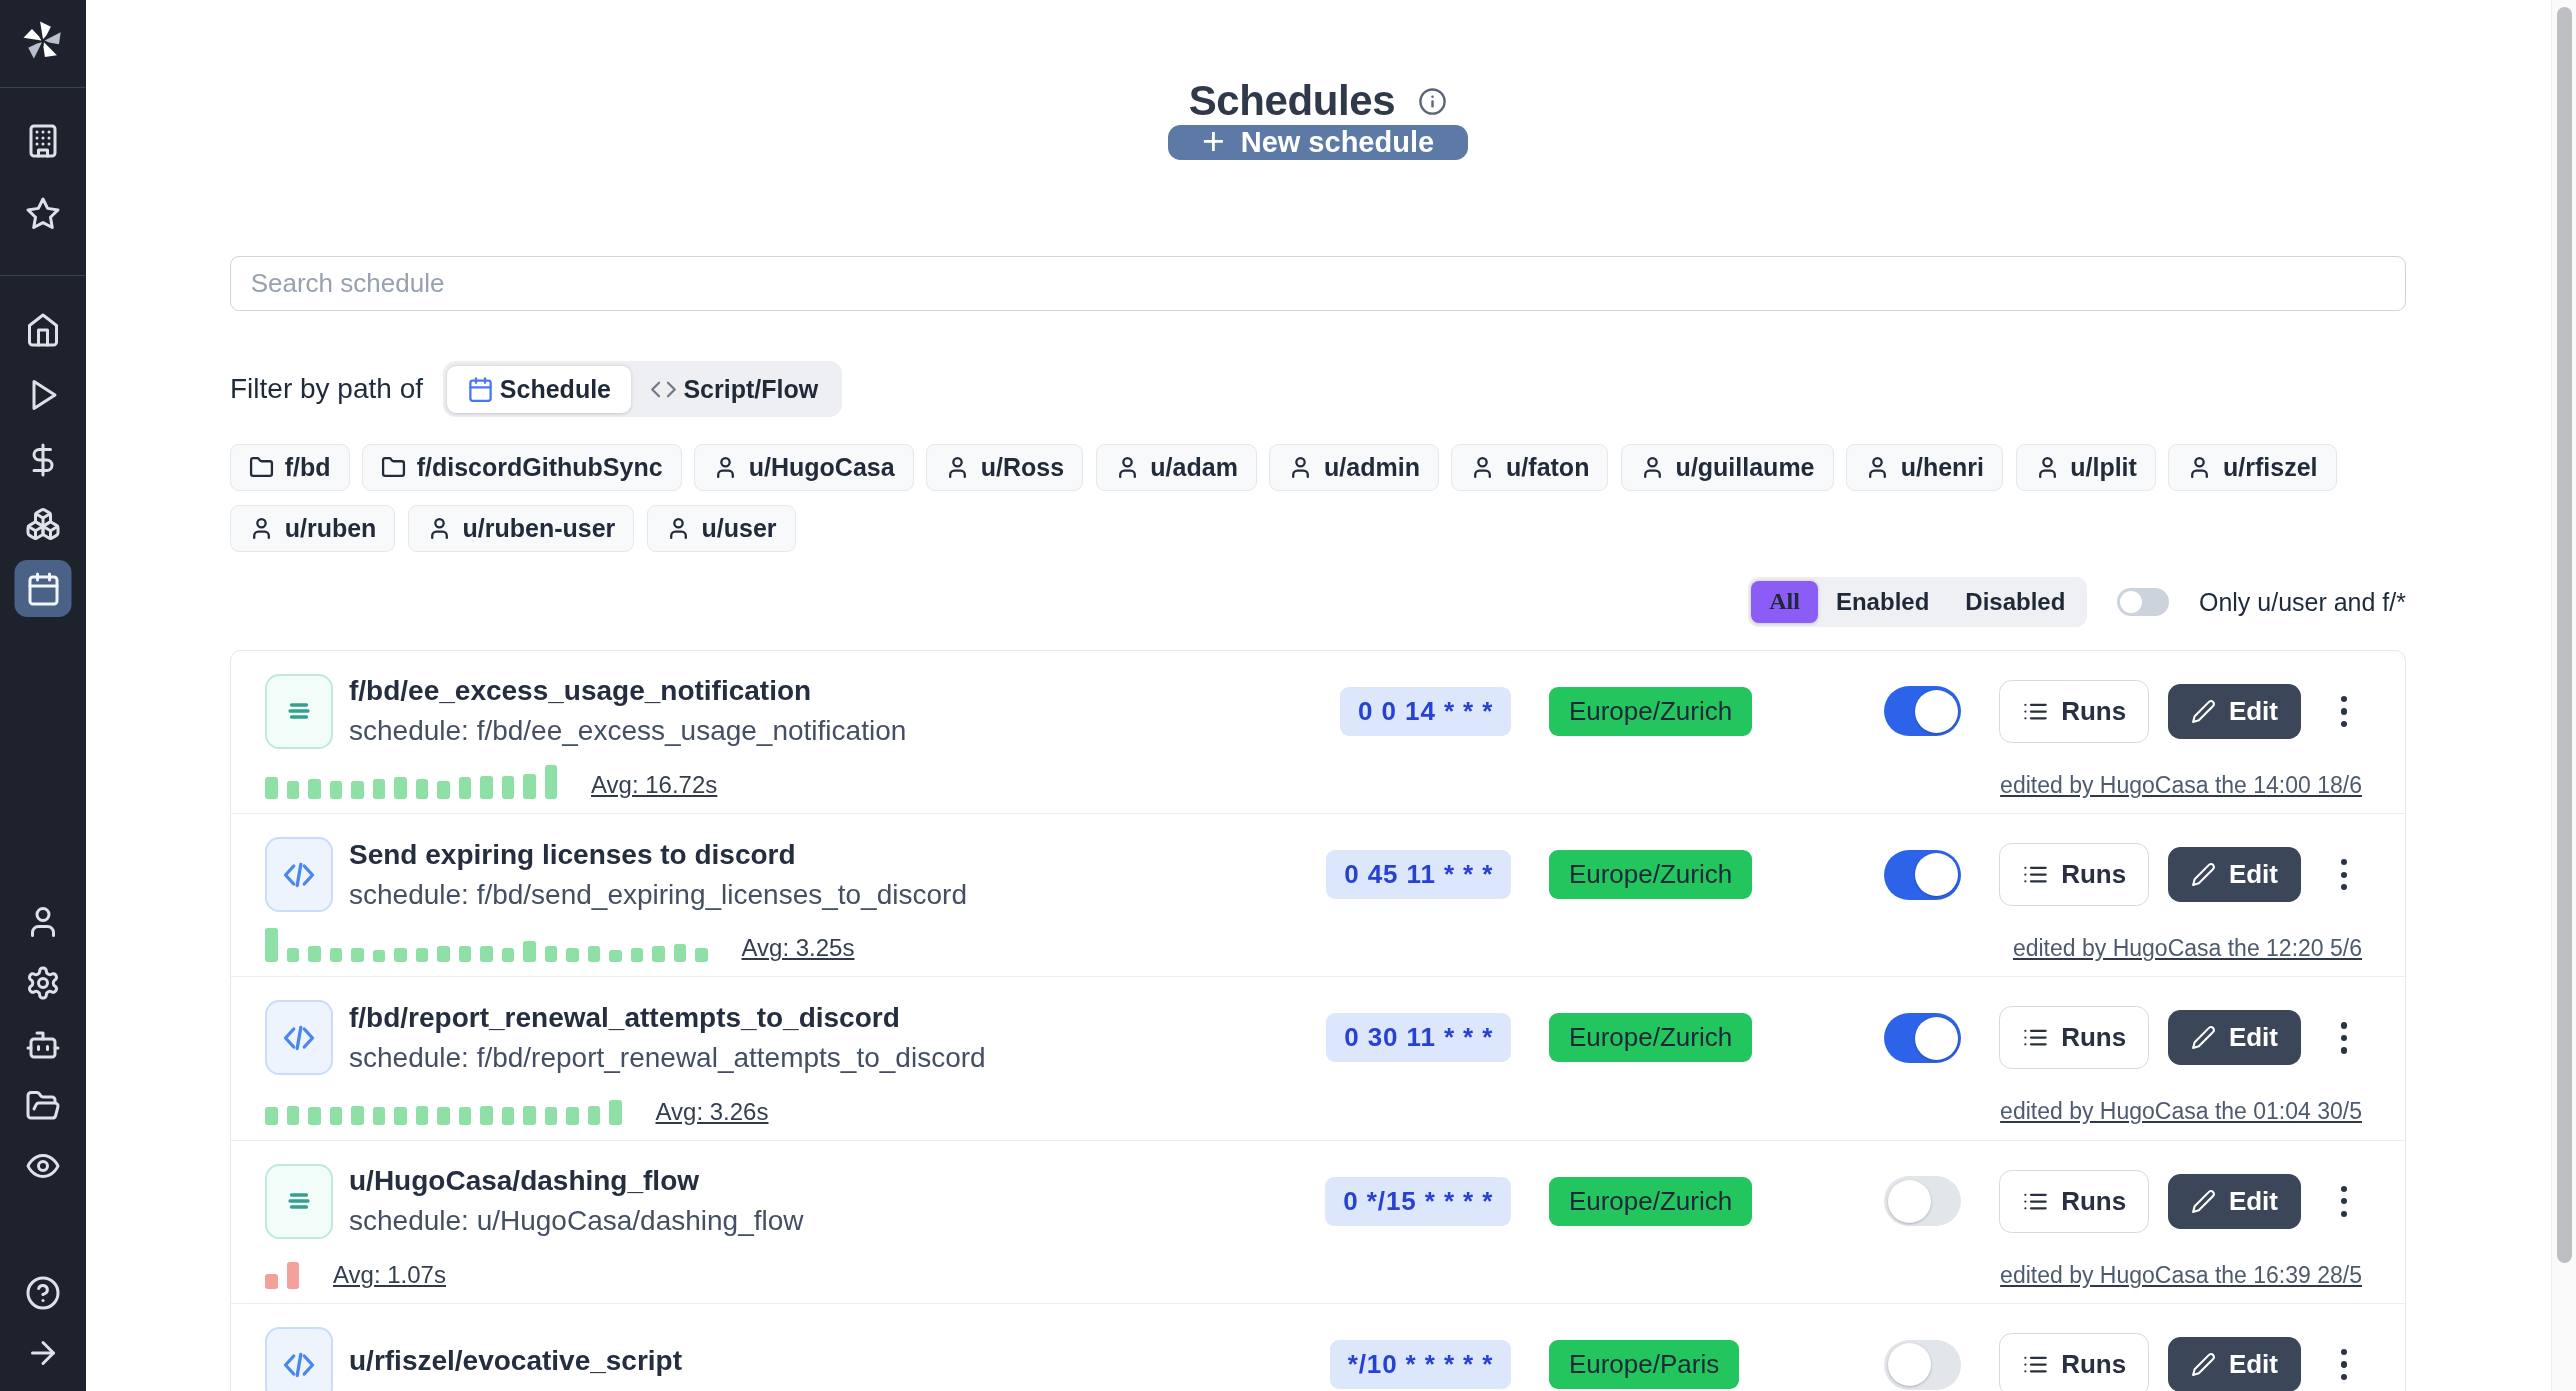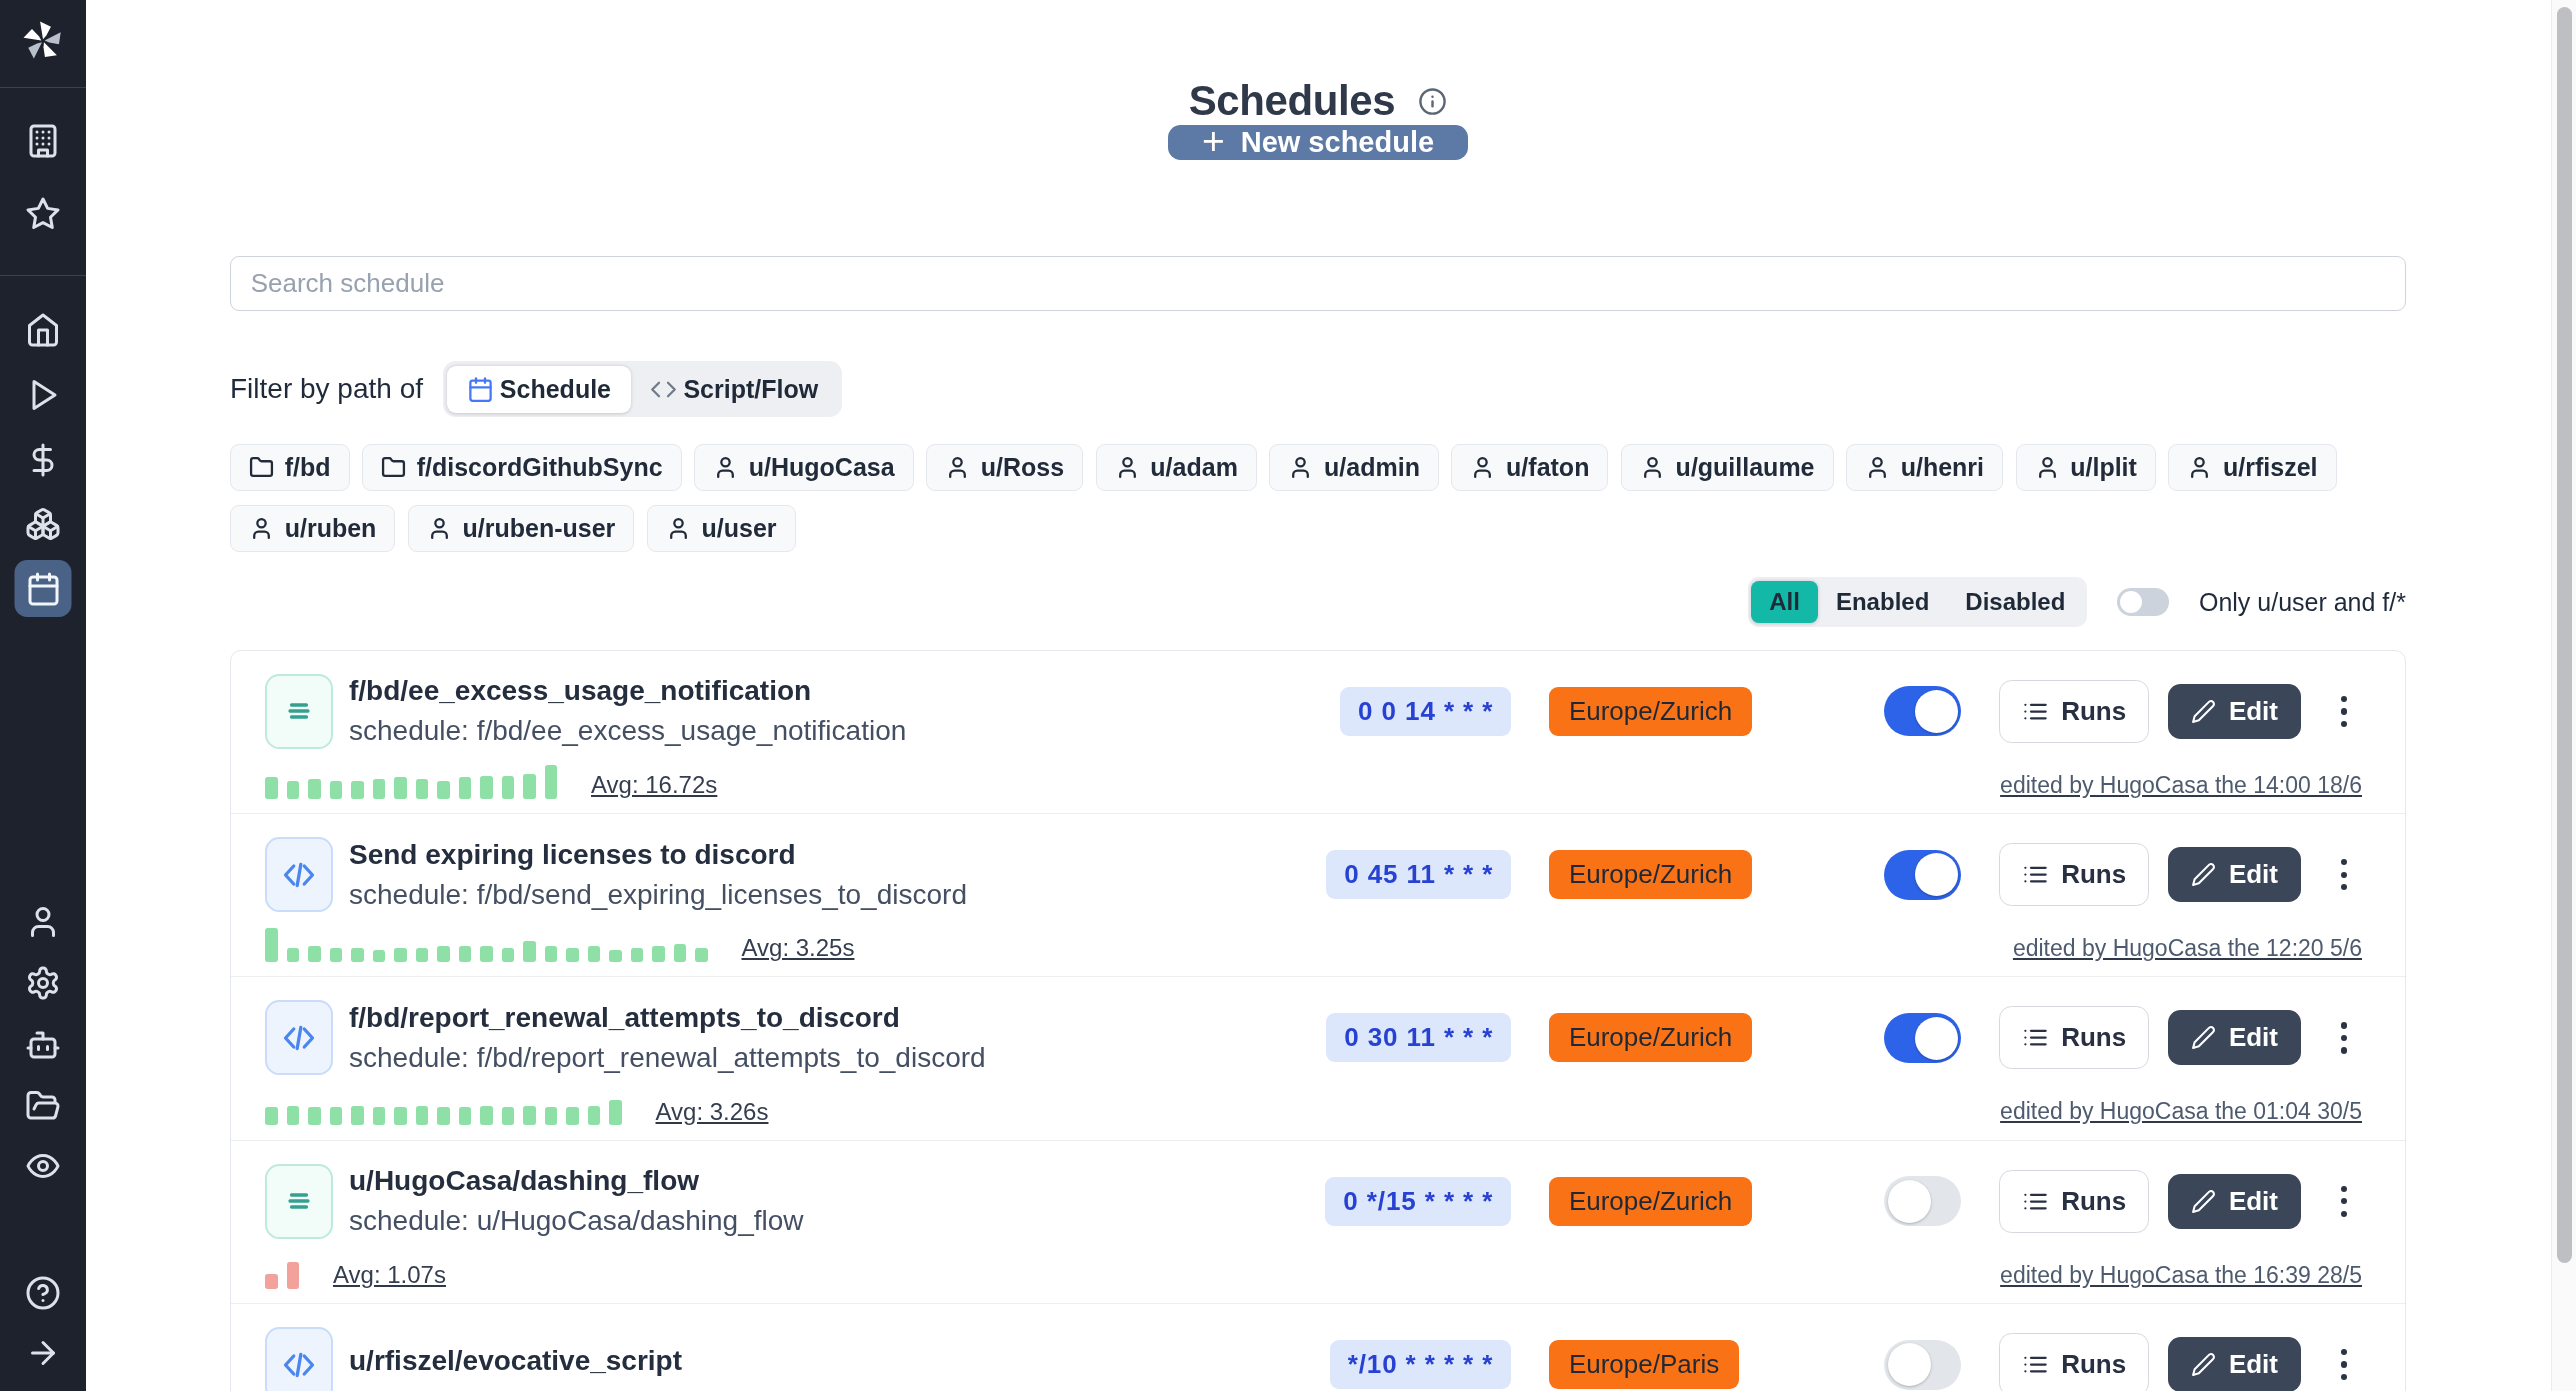--- a/index.html
+++ b/index.html
@@ -43,41 +43,41 @@
 
   .chips { margin-top: 27px; display: flex; flex-wrap: wrap; gap: 14.3px 12.5px; }
   .chip { display: flex; align-items: center; gap: 10.7px; height: 47px; padding: 0 18px;
     background: #f8f9fb; border: 1.8px solid #e4e7ec; border-radius: 9px;
     font-size: 25px; font-weight: 700; color: #222b3a; cursor: pointer; }
   .chip svg { display: block; color: #222b3a; }
 
   .status-row { margin-top: 25px; display: flex; align-items: center; justify-content: flex-end; gap: 30px; }
   .seg-sm { display: flex; background: #eef0f3; border-radius: 10.7px; padding: 3.6px; }
   .seg-opt { padding: 7.2px 18px; border-radius: 8px; font-size: 24px; font-weight: 700; color: #1f2937; cursor: pointer; }
-  .seg-opt.active { background: #14b8a6; box-shadow: 0 0.9px 3.6px rgba(16,24,40,0.2); }
+  .seg-opt.active { background: #8b5cf6; box-shadow: 0 0.9px 3.6px rgba(16,24,40,0.2); font-family: Liberation Serif, serif; }
   .toggle-sm { width: 52px; height: 28px; border-radius: 14.3px; background: #ccd3dc; position: relative; cursor: pointer; flex: none; }
   .toggle-sm .knob { position: absolute; top: 2.7px; left: 2.7px; width: 22.4px; height: 22.4px; border-radius: 50%; background: #ffffff; }
   .status-toggle-label { font-size: 25px; font-weight: 500; color: #1f2a3a; }
 
   
   .list { margin-top: 23px; border: 1.8px solid #e5e8ec; border-radius: 10.7px; overflow: hidden; background: #ffffff; }
   .row { padding: 23px 43px 14.3px 34px; }
   .row + .row { border-top: 1.8px solid #eceff2; }
   .row-main { display: flex; align-items: center; }
   .ticon { width: 68px; height: 75px; border-radius: 14.3px; display: flex; align-items: center; justify-content: center; flex: none; margin-right: 16px; }
   .ticon-flow { background: #f2fdf9; border: 2.7px solid #bdeadd; color: #35a08f; }
   .ticon-script { background: #edf4fe; border: 2.7px solid #c9dcf9; color: #4a86ee; }
   .titles { flex: 1; min-width: 0; }
   .title { font-size: 28px; font-weight: 700; color: #252e3e; cursor: pointer; white-space: nowrap; }
   .path { font-size: 28px; color: #454f63; margin-top: 8px; white-space: nowrap; }
   .cron-col { width: 304px; display: flex; justify-content: flex-end; flex: none; }
   .cron { background: #dde7fb; color: #2742d2; font-weight: 700; font-size: 26px;
     padding: 9px 18px; border-radius: 9px; white-space: nowrap; letter-spacing: 0.9px; }
   .tz-col { width: 335px; margin-left: 38px; display: flex; justify-content: flex-start; flex: none; }
-  .tz { background: #f97316; color: #1f2836; font-size: 26px; padding: 9px 19.7px; border-radius: 9px; white-space: nowrap; }
+  .tz { background: #22c55e; color: #1f2836; font-size: 26px; padding: 9px 19.7px; border-radius: 9px; white-space: nowrap; }
   .toggle { width: 77px; height: 50px; border-radius: 25px; background: #e2e6eb; position: relative; cursor: pointer; flex: none; }
   .toggle .knob { position: absolute; top: 3.6px; left: 3.6px; width: 43px; height: 43px; border-radius: 50%; background: #ffffff; box-shadow: 0 0.9px 2.7px rgba(0,0,0,0.25); }
   .toggle.on { background: #2d63e8; }
   .toggle.on .knob { left: auto; right: 3.6px; }
   .btn-runs { margin-left: 38px; display: flex; align-items: center; gap: 12.5px; height: 63px; padding: 0 21.5px;
     background: #ffffff; border: 1.8px solid #d5d9df; border-radius: 12.5px;
     font-size: 26px; font-weight: 700; color: #283041; cursor: pointer; font-family: inherit; flex: none; }
   .btn-edit { margin-left: 19.7px; display: flex; align-items: center; gap: 12.5px; height: 55px; padding: 0 23px;
     background: #3b4759; border: none; border-radius: 12.5px;
     font-size: 26px; font-weight: 700; color: #ffffff; cursor: pointer; font-family: inherit; flex: none; }

